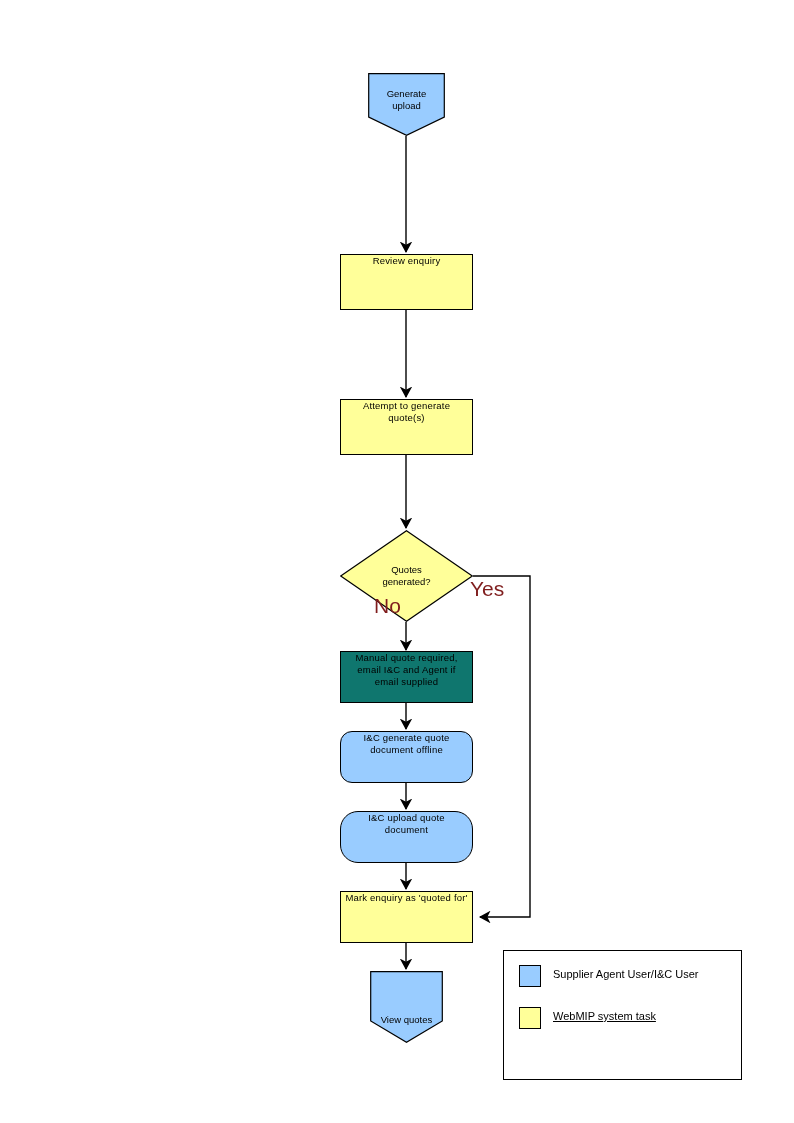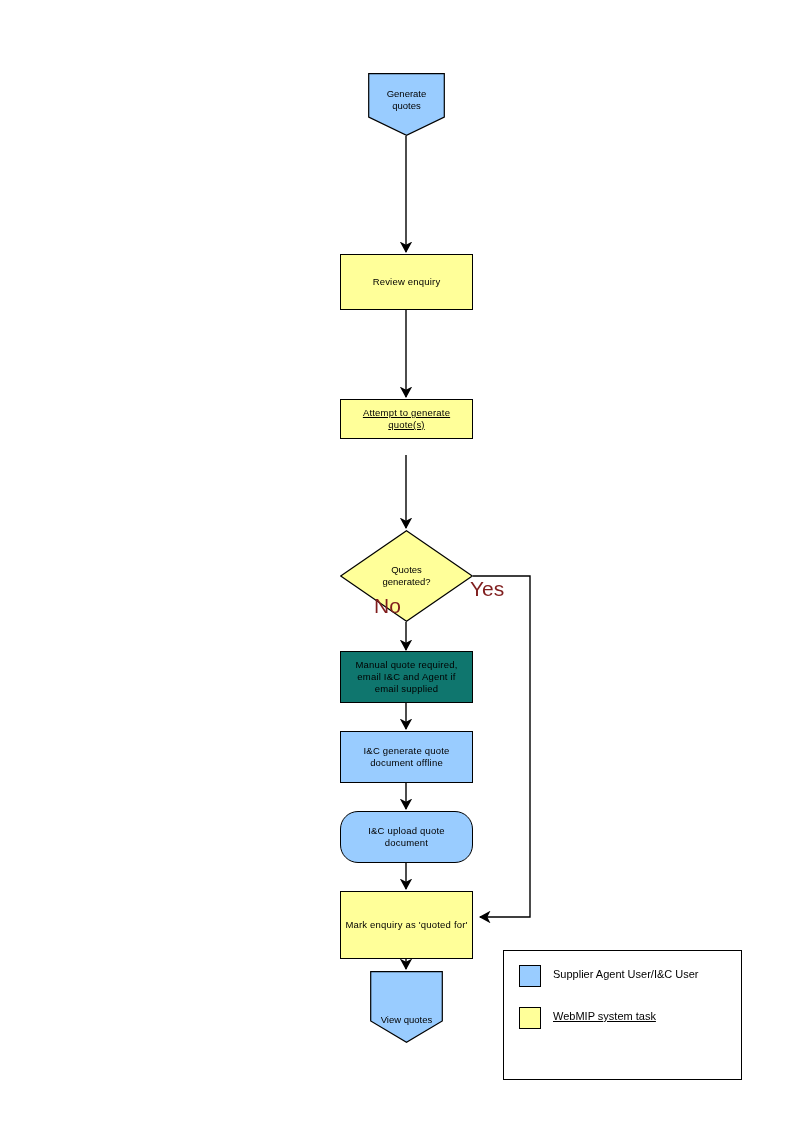--- a/index.html
+++ b/index.html
@@ -18,21 +18,21 @@
   #canvas {
     position: absolute;
     left: 0; top: 0;
     width: 794px;
     height: 1123px;
   }
   .node {
     position: absolute;
     box-sizing: border-box;
     display: flex;
-    align-items: center;
+    align-items: flex-start;
     justify-content: center;
     text-align: center;
     color: #000000;
     font-size: 9.5px;
     line-height: 12px;
     letter-spacing: 0.2px;
     white-space: pre-line;
   }
   .box {
     border: 1px solid #000000;
@@ -149,28 +149,28 @@
   <line x1="406" y1="943" x2="406" y2="969" stroke="#000000" stroke-width="1.4" marker-end="url(#arrow)"></line>
 
   <path d="M 473 576 L 530 576 L 530 917 L 480 917" fill="none" stroke="#000000" stroke-width="1.4" marker-end="url(#arrow)"></path>
 </svg>
 
 <div class="pentagon" style="left:368px; top:73px; width:77px; height:63px;">
   <svg class="shape" viewBox="0 0 77 63" preserveAspectRatio="none">
     <polygon points="0.7,0.7 76.3,0.7 76.3,44 38.5,62.3 0.7,44" fill="#99CCFF" stroke="#000000" stroke-width="1.2"></polygon>
   </svg>
   <span class="txt" style="top:15px;">Generate
-quotes</span>
+upload</span>
 </div>
 
 <div class="node box" style="left:340px; top:254px; width:133px; height:56px; background:#FFFF99;">
   <span class="node-label">Review enquiry</span>
 </div>
 
-<div class="node box" style="left:340px; top:399px; width:133px; height:40px; background:#FFFF99;text-decoration:underline;">
+<div class="node box" style="left:340px; top:399px; width:133px; height:56px; background:#FFFF99;">
   <span class="node-label">Attempt to generate
 quote(s)</span>
 </div>
 
 <div class="diamond" style="left:340px; top:530px; width:133px; height:92px;">
   <svg class="shape" viewBox="0 0 133 92" preserveAspectRatio="none">
     <polygon points="66.5,0.7 132.3,46 66.5,91.3 0.7,46" fill="#FFFF99" stroke="#000000" stroke-width="1.2"></polygon>
   </svg>
   <span class="txt" style="top:34px;">Quotes
 generated?</span>
@@ -178,31 +178,31 @@
 
 <span class="branch-label" style="left:470px; top:578px;">Yes</span>
 <span class="branch-label" style="left:374px; top:595px;">No</span>
 
 <div class="node box" style="left:340px; top:651px; width:133px; height:52px; background:#0f766e;">
   <span class="node-label">Manual quote required,
 email I&amp;C and Agent if
 email supplied</span>
 </div>
 
-<div class="node box" style="left:340px; top:731px; width:133px; height:52px; background:#99CCFF;">
+<div class="node box" style="left:340px; top:731px; width:133px; height:52px; background:#99CCFF;border-radius:12px;">
   <span class="node-label">I&amp;C generate quote
 document offline</span>
 </div>
 
 <div class="node box" style="left:340px; top:811px; width:133px; height:52px; background:#99CCFF;border-radius:18px;">
   <span class="node-label">I&amp;C upload quote
 document</span>
 </div>
 
-<div class="node box" style="left:340px; top:891px; width:133px; height:68px; background:#FFFF99;">
+<div class="node box" style="left:340px; top:891px; width:133px; height:52px; background:#FFFF99;">
   <span class="node-label">Mark enquiry as 'quoted for'</span>
 </div>
 
 <div class="pentagon" style="left:370px; top:971px; width:73px; height:72px;">
   <svg class="shape" viewBox="0 0 73 72" preserveAspectRatio="none">
     <polygon points="0.7,0.7 72.3,0.7 72.3,50 36.5,71.3 0.7,50" fill="#99CCFF" stroke="#000000" stroke-width="1.2"></polygon>
   </svg>
   <span class="txt" style="top:23px;margin-top:20px;">View quotes</span>
 </div>
 

